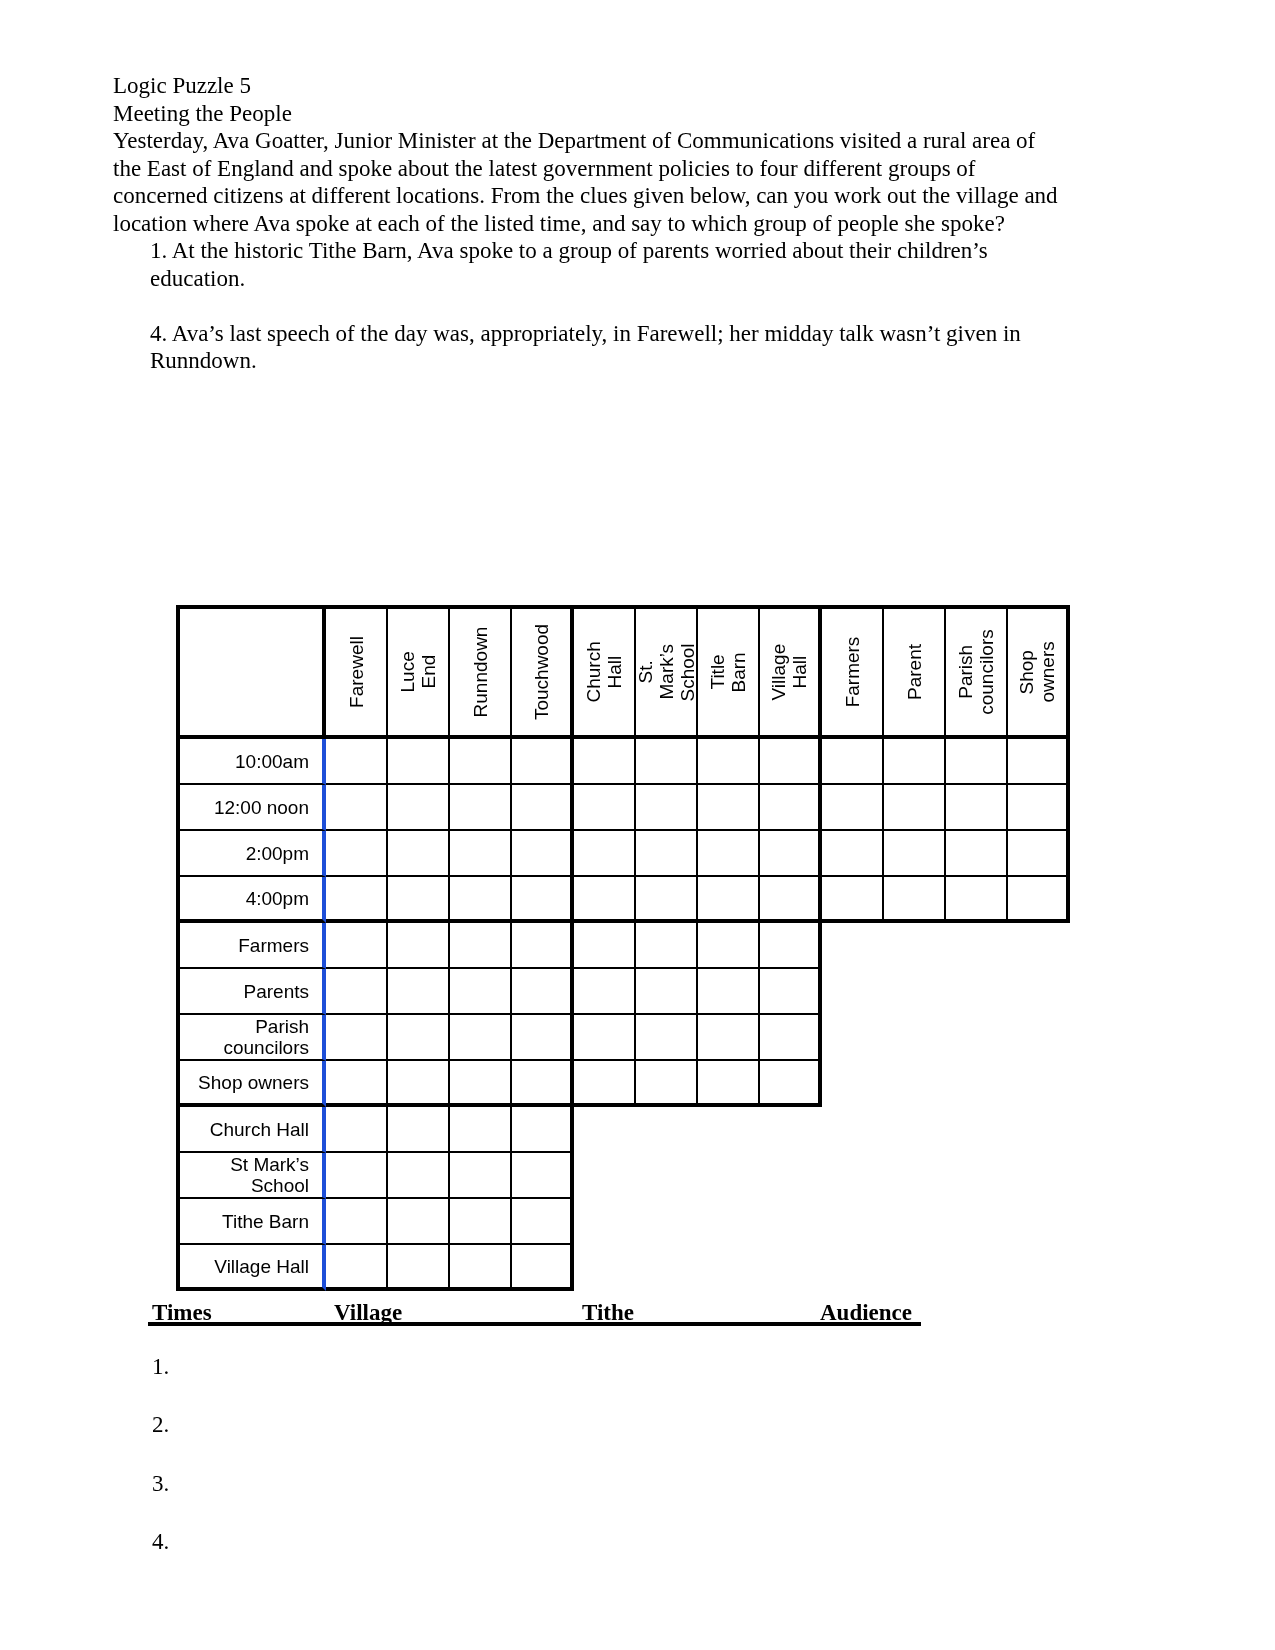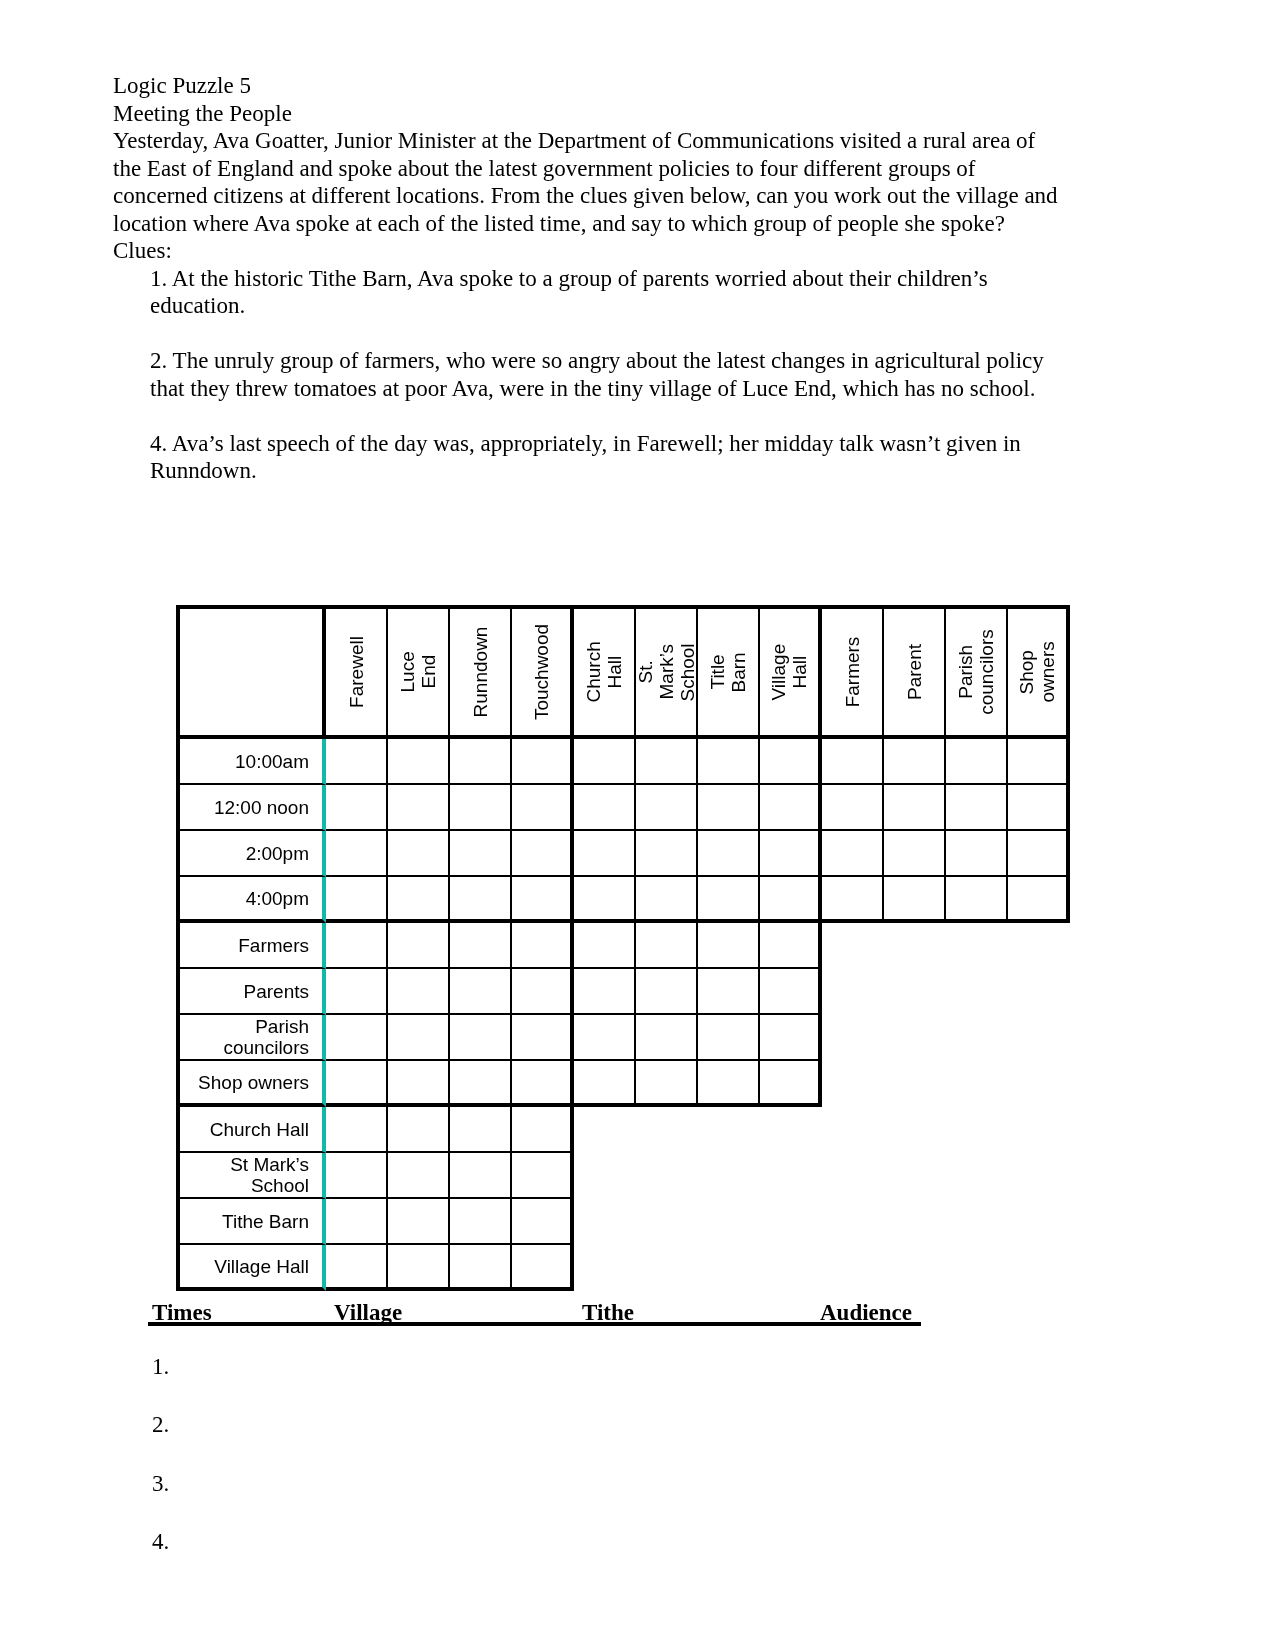--- a/index.html
+++ b/index.html
@@ -26,21 +26,21 @@
     display:grid; background:#fff;
     font-family:"Liberation Sans","DejaVu Sans",sans-serif;
     font-size:19px; line-height:21px;
   }
   #logic-grid > div { box-sizing:border-box; }
   .cell { border-right:2px solid #000; border-bottom:2px solid #000; background:#fff; }
   .hcell { position:relative; border-top:4px solid #000; border-bottom:4px solid #000;
            border-right:2px solid #000; background:#fff; }
   .corner { border-left:4px solid #000; border-right:4px solid #000;
             border-top:4px solid #000; border-bottom:4px solid #000; background:#fff; }
-  .rlabel { border-left:4px solid #000; border-right:4px solid #14b8a6;
+  .rlabel { border-left:4px solid #000; border-right:4px solid #1d4ed8;
             border-bottom:2px solid #000; background:#fff;
             display:flex; align-items:center; justify-content:flex-end;
             padding-right:13px; text-align:right; white-space:pre-line; }
   .thickR { border-right-width:4px !important; }
   .thickB { border-bottom-width:4px !important; }
   .vtext {
     position:absolute; top:50%; left:50%;
     transform:translate(-50%,-50%) rotate(180deg);
     writing-mode:vertical-rl; white-space:pre-line; text-align:center;
   }
@@ -56,26 +56,23 @@
 
 <div id="page">
 
   <div id="textblock">
     <div class="bold">Logic Puzzle 5</div>
     <div class="bold center">Meeting the People</div>
     <div class="center preline">Yesterday, Ava Goatter, Junior Minister at the Department of Communications visited a rural area of
 the East of England and spoke about the latest government policies to four different groups of
 concerned citizens at different locations. From the clues given below, can you work out the village and
 location where Ava spoke at each of the listed time, and say to which group of people she spoke?</div>
-    <div class="bold">Clues:</div>
     <div id="clues-list">
       <div class="clue">1. At the historic Tithe Barn, Ava spoke to a group of parents worried about their children’s
 education.</div>
-      <div class="clue">2. The unruly group of farmers, who were so angry about the latest changes in agricultural policy
-that they threw tomatoes at poor Ava, were in the tiny village of Luce End, which has no school.</div>
       <div class="clue">4. Ava’s last speech of the day was, appropriately, in Farewell; her midday talk wasn’t given in
 Runndown.</div>
     </div>
   </div>
 
   <div id="logic-grid" style="grid-template-columns: 150px repeat(12, 62px); grid-template-rows: 134px repeat(12, 46px);">
       <div class="corner"></div>
       <div class="hcell">
         <span class="vtext">Farewell</span>
       </div>

